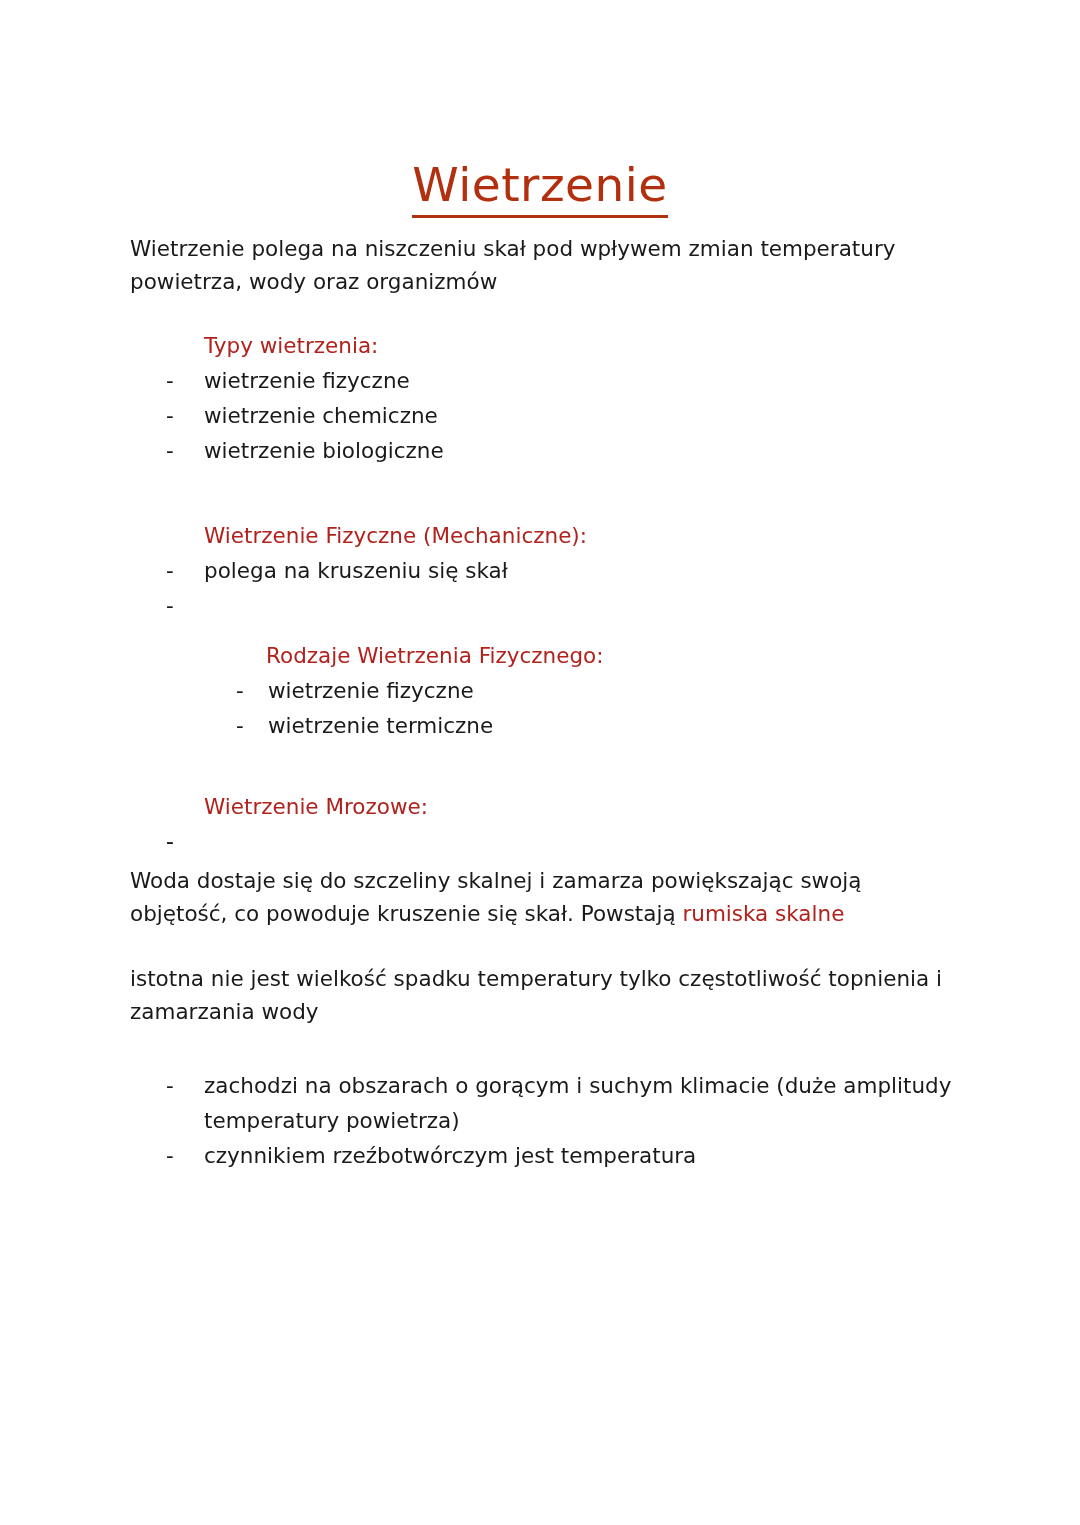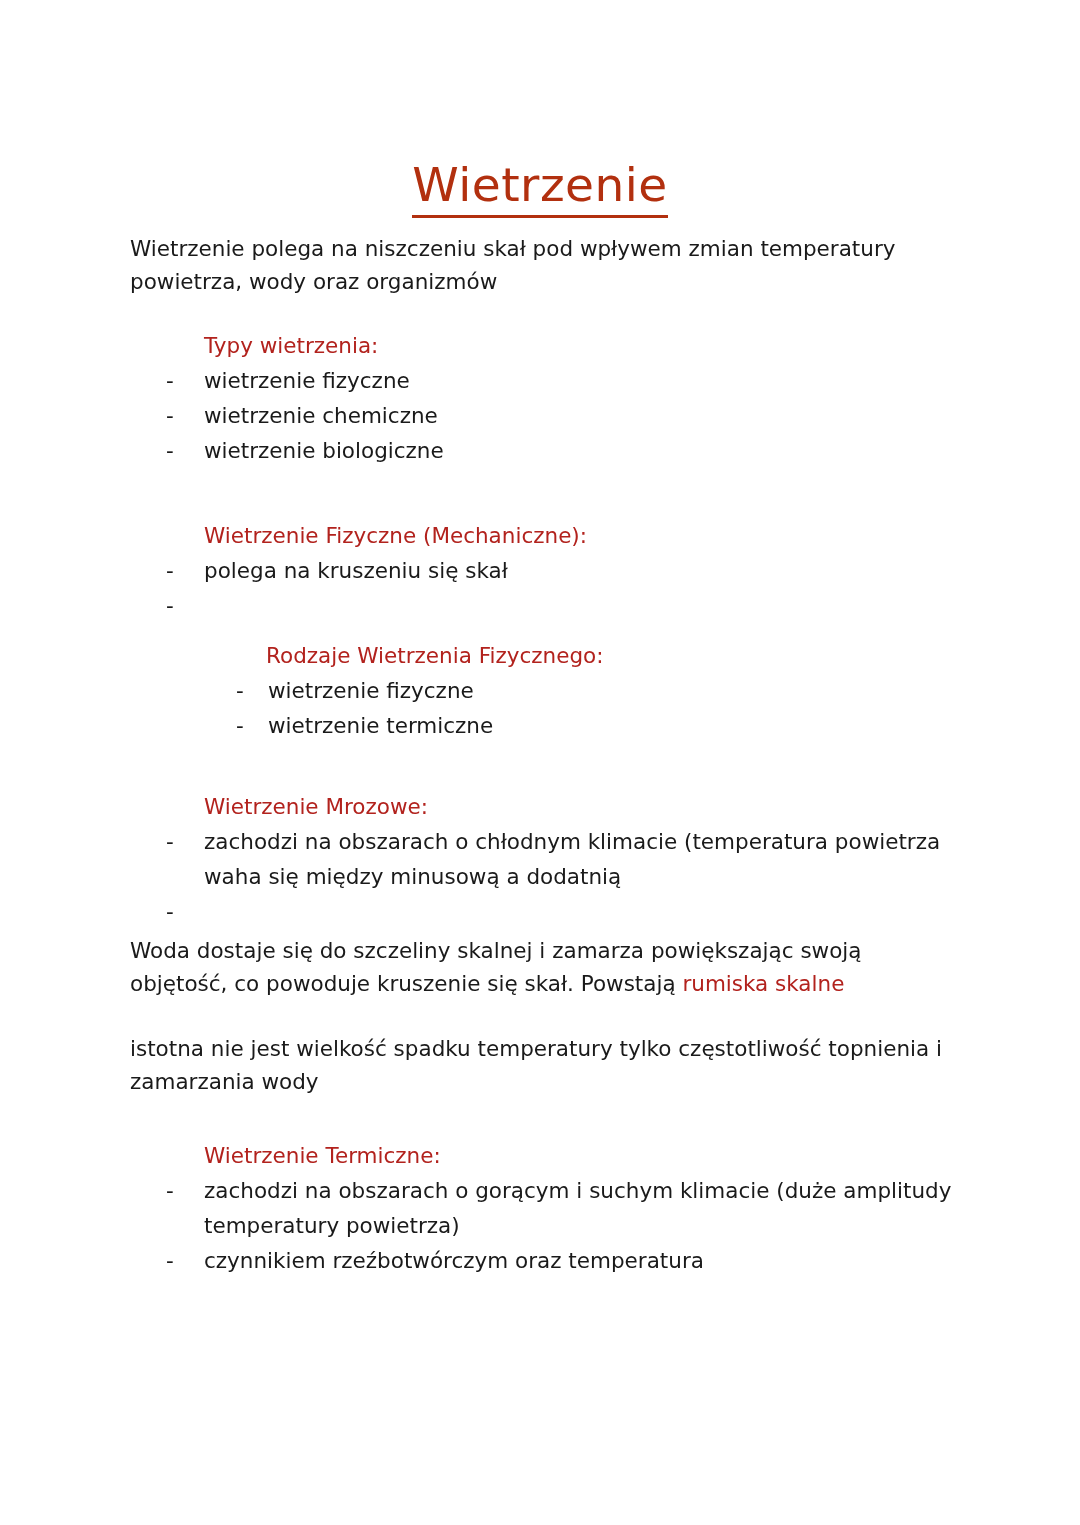--- a/index.html
+++ b/index.html
@@ -176,46 +176,44 @@
       </ul>
     </div>
 
     <div class="gap-sec-sm"></div>
 
     <div class="section">
       <div class="section-heading">Wietrzenie Mrozowe:</div>
       <ul class="bullets">
         <li>
           <span class="dash">-</span>
-          <span>zachodzi na obszarach o chłodnym klimacie (temperatura powietrza waha się między minusową a dodatnią</span>
         </li>
         <li>
           <span class="dash">-</span>
         </li>
       </ul>
     </div>
 
     <div class="gap-para"></div>
 
     <p class="para"><span>Woda dostaje się do szczeliny skalnej i zamarza powiększając swoją objętość, co powoduje kruszenie się skał. Powstają </span><span class="hl">rumiska skalne</span></p>
 
     <div class="gap-para"></div>
 
     <p class="para">istotna nie jest wielkość spadku temperatury tylko częstotliwość topnienia i zamarzania wody</p>
 
     <div class="gap-para"></div>
 
     <div class="section">
-      <div class="section-heading">Wietrzenie Termiczne:</div>
       <ul class="bullets">
         <li>
           <span class="dash">-</span>
           <span>zachodzi na obszarach o gorącym i suchym klimacie (duże amplitudy temperatury powietrza)</span>
         </li>
         <li>
           <span class="dash">-</span>
-          <span>czynnikiem rzeźbotwórczym oraz temperatura</span>
+          <span>czynnikiem rzeźbotwórczym jest temperatura</span>
         </li>
       </ul>
     </div>
 
   </div>
 </div>
 
 </body></html>

